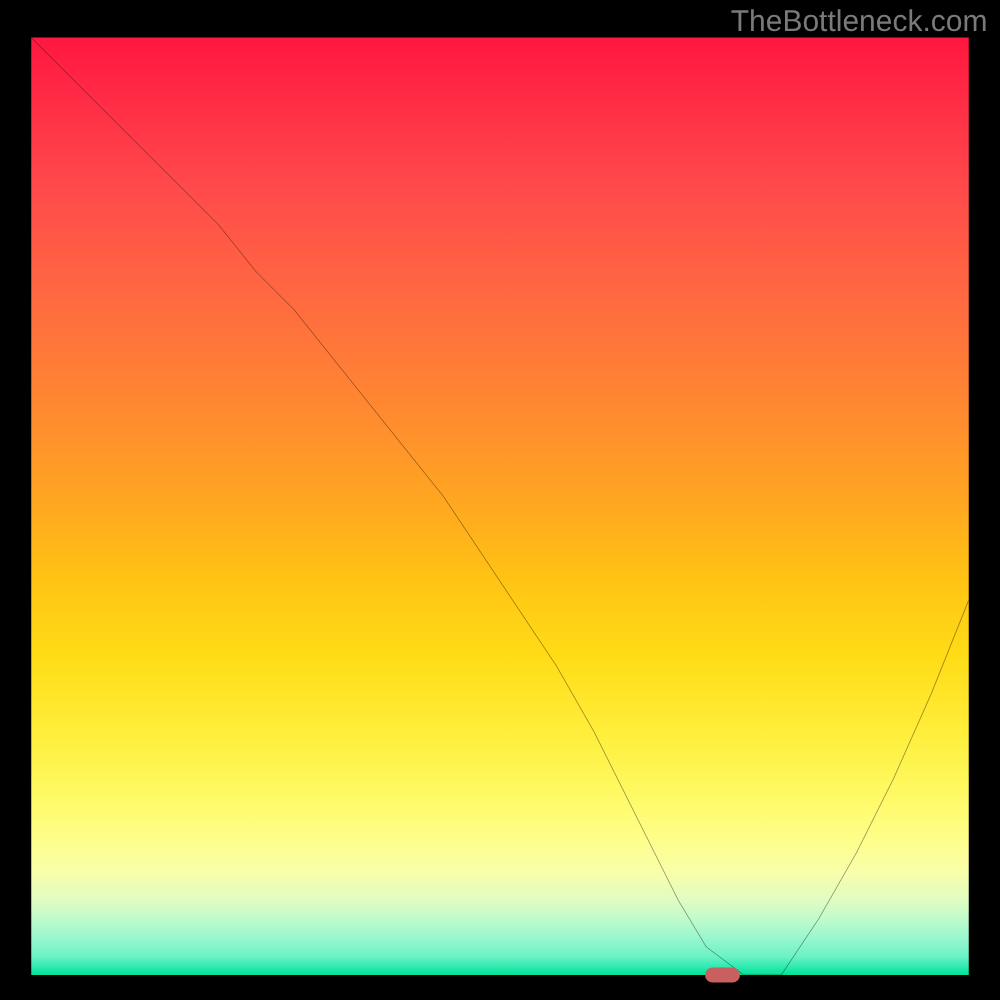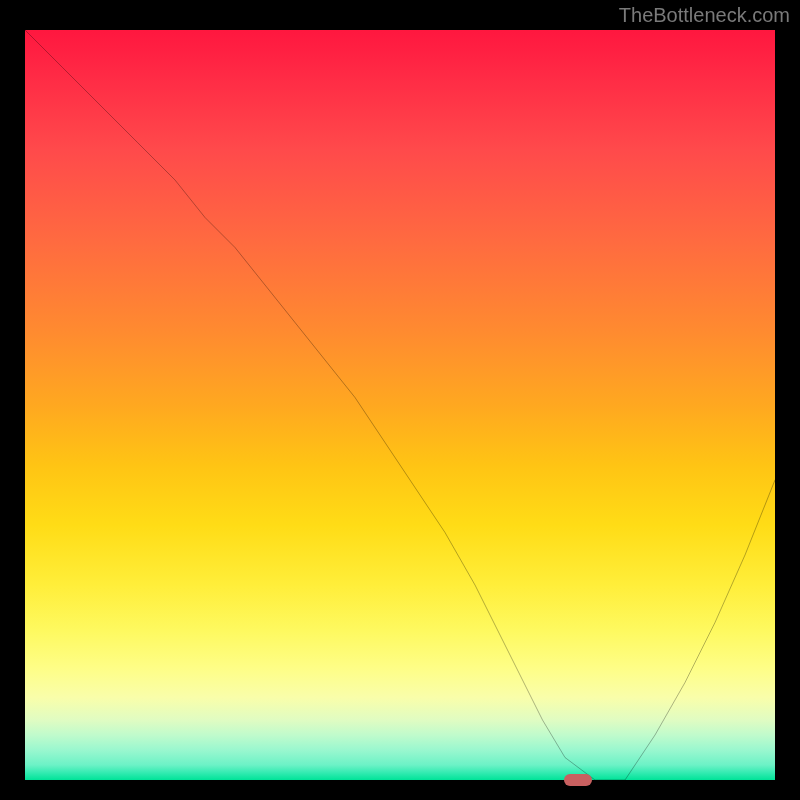--- a/index.html
+++ b/index.html
@@ -8,21 +8,21 @@
       position: relative;
       width: 800px;
       height: 800px;
       background: #000;
     }
     .watermark {
       position: absolute;
       top: 4px;
       right: 10px;
       font-family: Arial, sans-serif;
-      font-size: 20px;
+      font-size: 24px;
       font-weight: 500;
       color: #7a7a7a;
       z-index: 10;
     }
     .plot-area {
       position: absolute;
       left: 25px;
       top: 30px;
       width: 750px;
       height: 750px;

